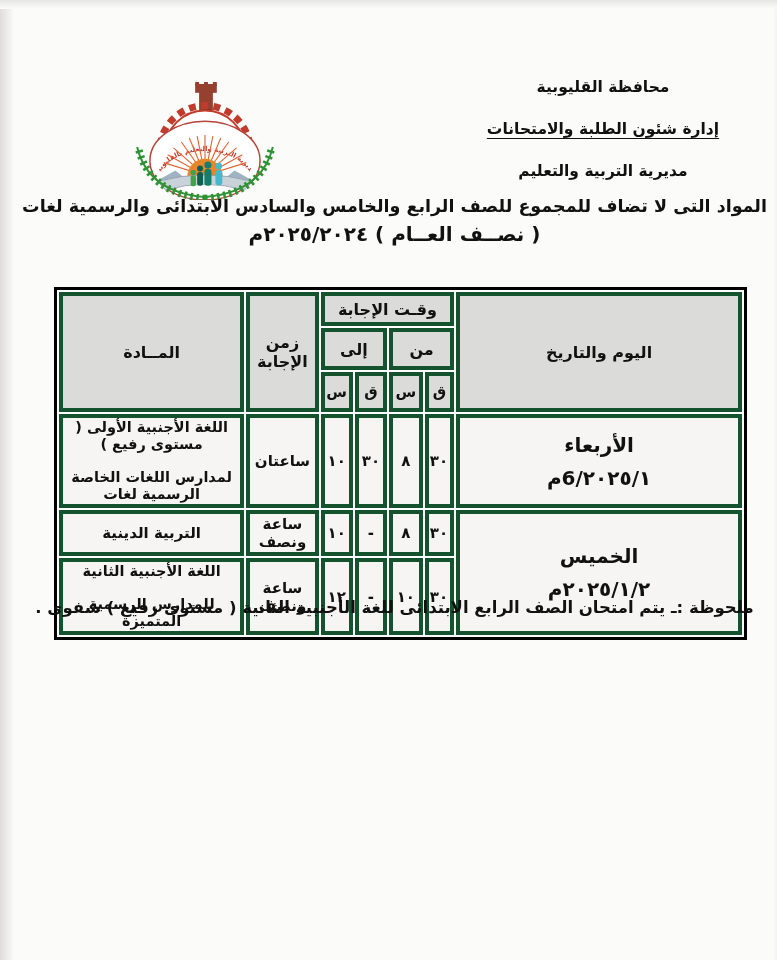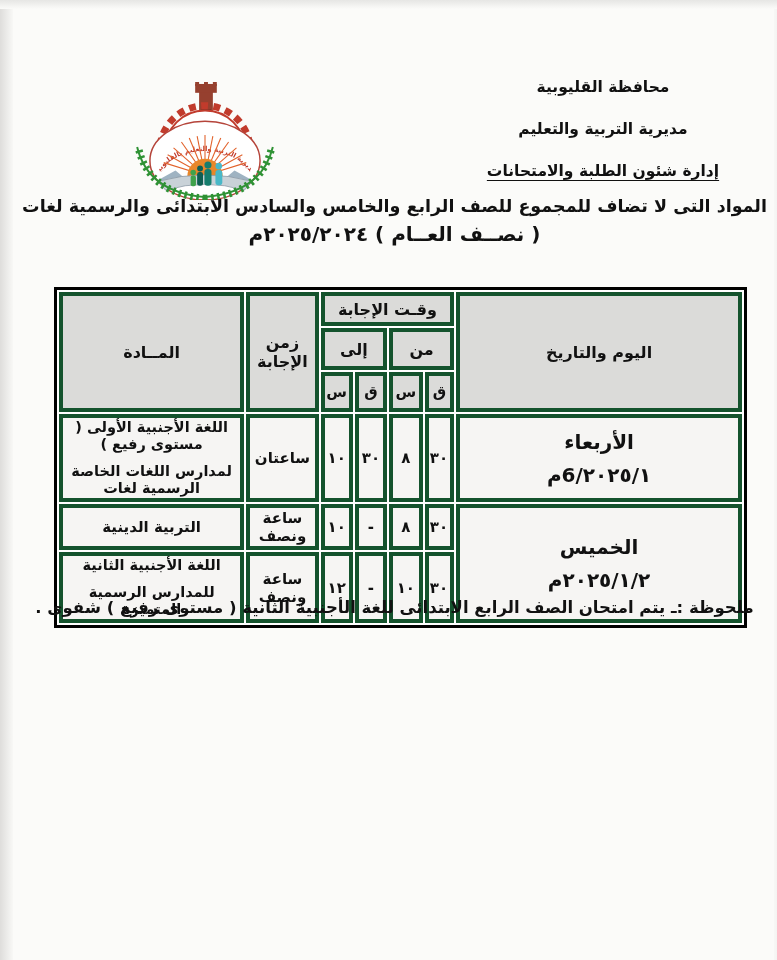--- a/index.html
+++ b/index.html
@@ -30,39 +30,39 @@
               font-weight:bold;padding:1px 2px;overflow:hidden;}
   table.sched th{background:#dbdbd9;font-size:16px;}
   table.sched td{background:#f6f5f3;font-size:15px;}
   tr.h1 th{height:24px;}
   tr.h2 th{height:32px;margin-top:11px;}
   tr.h3 th{height:30px;font-size:15px;}
   tr.r1 td{height:72px;}
   tr.r2 td{height:30px;}
   tr.r3 td{height:56px;}
   .day-cell{display:flex;flex-direction:column;justify-content:center;gap:9px;font-size:20px;}
-  .subj-cell{display:flex;flex-direction:column;justify-content:center;gap:10px;font-size:14.5px;line-height:17px;}
+  .subj-cell{display:flex;flex-direction:column;justify-content:center;gap:16px;font-size:14.5px;line-height:17px;}
   .num{font-size:15px;}
 
   .note-line{position:absolute;top:598px;left:30px;right:30px;text-align:center;
              font-weight:bold;font-size:16.5px;letter-spacing:-0.2px;}
 </style>
 </head>
 <body>
 
 <div class="page">
 
   <div class="edge edge-left"></div>
   <div class="edge edge-right"></div>
   <div class="edge edge-top"></div>
 
   <div class="org-block">
     <div class="org-line">محافظة القليوبية</div>
+    <div class="org-line underlined">إدارة شئون الطلبة والامتحانات</div>
     <div class="org-line">مديرية التربية والتعليم</div>
-    <div class="org-line underlined">إدارة شئون الطلبة والامتحانات</div>
   </div>
 
   <div class="logo-wrap">
     <svg width="198" height="118" viewBox="0 0 200 120" xmlns="http://www.w3.org/2000/svg">
 
       <g>
         <rect x="94" y="8" width="14" height="38" fill="#96402f"></rect>
         <rect x="90" y="2" width="22" height="9" fill="#96402f"></rect>
         <rect x="90" y="0" width="4" height="4" fill="#96402f"></rect>
         <rect x="99" y="0" width="4" height="4" fill="#96402f"></rect>

